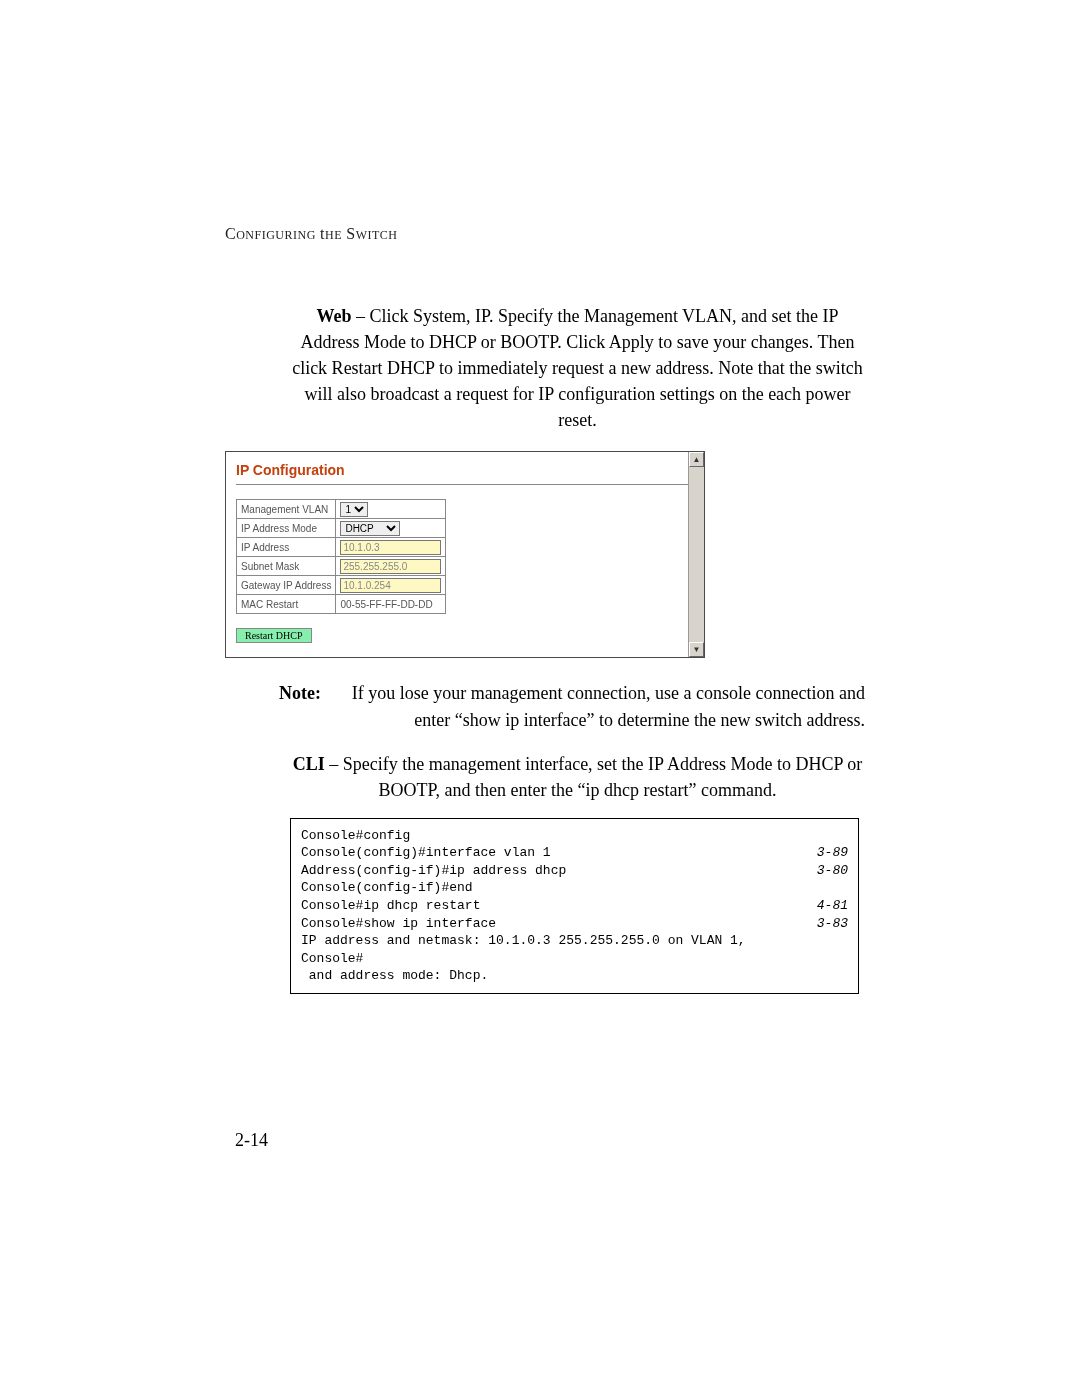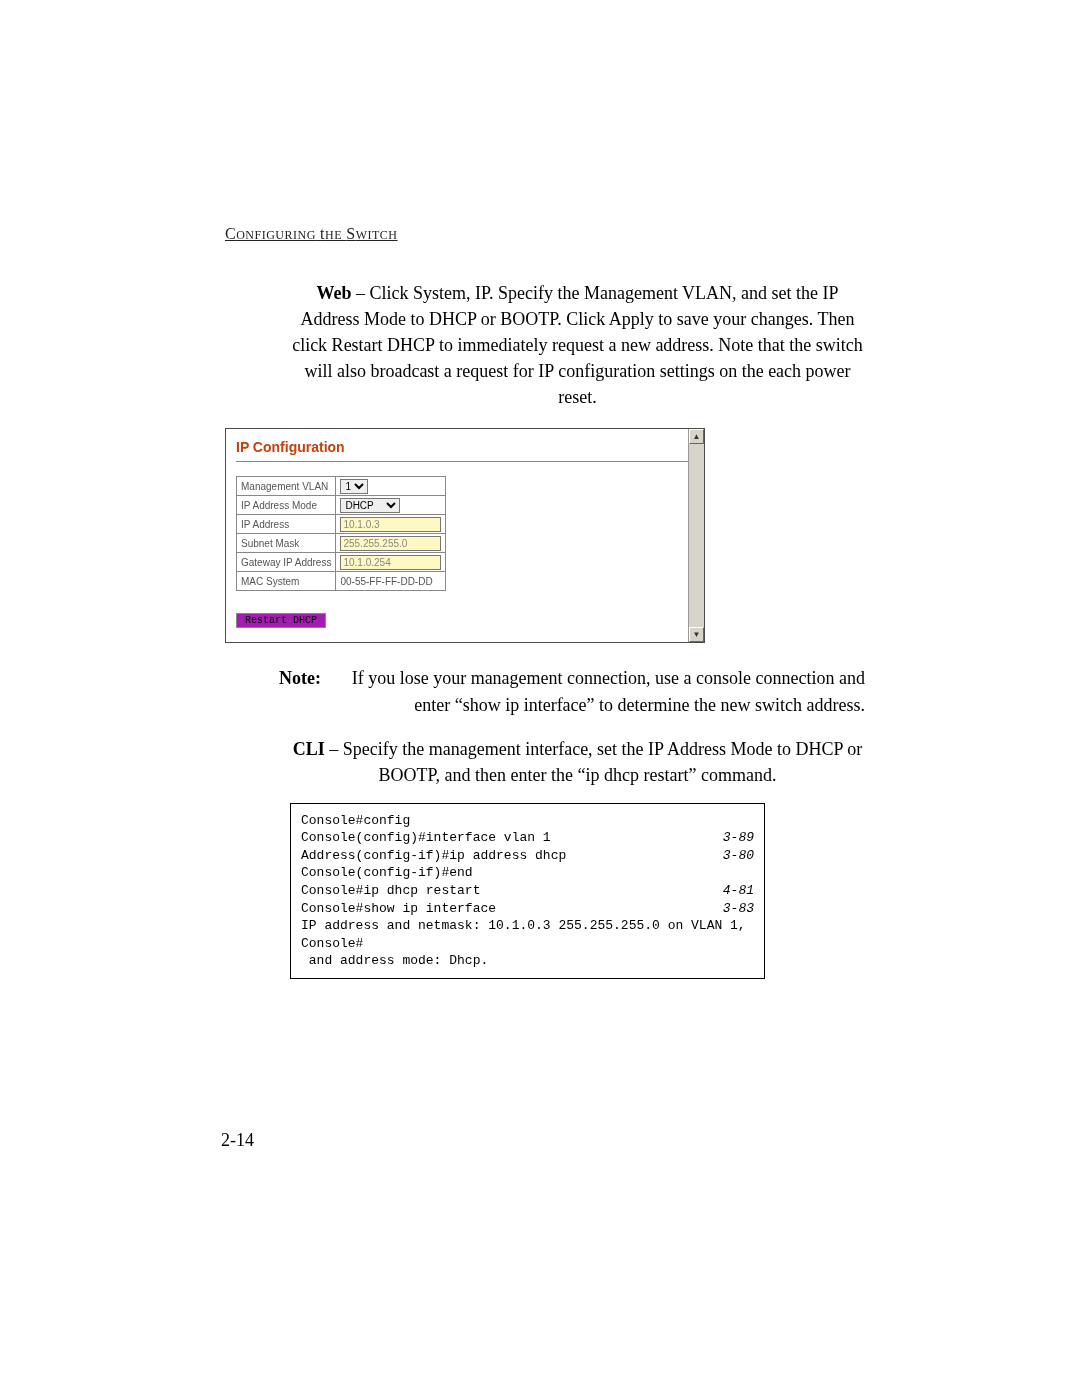--- a/index.html
+++ b/index.html
@@ -15,24 +15,23 @@
   .page {
     position: absolute;
     left: 225px;
     top: 225px;
     width: 640px;
   }
   .running-head {
     font-variant: small-caps;
     font-size: 15px;
     letter-spacing: 0.5px;
-    margin-bottom: 37px;
+    margin-bottom: 60px;
     font-style: italic;
     color: #222;
-    text-decoration: underline;
   }
   .body-text {
     font-size: 18px;
     line-height: 1.45;
     margin-left: 65px;
     margin-bottom: 15px;
     text-align: center;
   }
   .body-text .lead {
     font-weight: bold;
@@ -87,25 +86,25 @@
   .cfg-input {
     font-size: 10px;
     border: 1px solid #777;
     width: 95px;
     height: 13px;
     padding: 0 2px;
     color: #888;
     background: #fef9c3;
   }
   .restart-btn {
-    margin-top: 22px;
-    font-size: 10px;
-    font-family: Liberation Mono, monospace;
+    margin-top: 14px;
+    font-size: 10px;
+    font-family: Liberation Serif, serif;
     padding: 1px 8px;
-    background: #a21caf;
+    background: #86efac;
     border: 1px solid #888;
   }
   .scrollbar {
     position: absolute;
     right: 0;
     top: 0;
     bottom: 0;
     width: 15px;
     background: #d8d4cc;
     border-left: 1px solid #999;
@@ -144,33 +143,33 @@
   .note-text { flex: 1; }
 
   .cli-box {
     margin-left: 65px;
     margin-top: 8px;
     border: 1px solid #000;
     padding: 8px 10px;
     font-family: "Courier New", Courier, monospace;
     font-size: 13px;
     line-height: 1.35;
-    width: 475px;
+    width: 569px;
     box-sizing: border-box;
   }
   .cli-row {
     display: flex;
     justify-content: space-between;
     white-space: pre;
   }
   .cli-ref { font-style: italic; }
 
   .page-num {
     position: absolute;
-    left: 221px;
+    left: 235px;
     top: 1130px;
     font-size: 18px;
   }
 </style>
 </head>
 <body>
 
 <div class="page">
 
   <div class="running-head" style="font-style: normal; font-variant: normal;"><span style="font-size: 16px;">C</span><span style="font-size: 12px;">ONFIGURING</span> <span style="font-size: 16px;">t</span><span style="font-size: 12px;">HE</span> <span style="font-size: 16px;">S</span><span style="font-size: 12px;">WITCH</span></div>
@@ -212,21 +211,21 @@
           <input class="cfg-input" disabled="" value="255.255.255.0" style="">
         </td>
       </tr>
       <tr>
         <td class="lbl">Gateway IP Address</td>
         <td class="val">
           <input class="cfg-input" disabled="" value="10.1.0.254" style="">
         </td>
       </tr>
       <tr>
-        <td class="lbl">MAC System</td>
+        <td class="lbl">MAC Restart</td>
         <td class="val">00-55-FF-FF-DD-DD</td>
       </tr>
     </tbody>
       </table>
 
     <button class="restart-btn">Restart DHCP</button>
 
     <div class="scrollbar">
       <div class="scroll-btn scroll-up">▲</div>
       <div class="scroll-btn scroll-down">▼</div>

